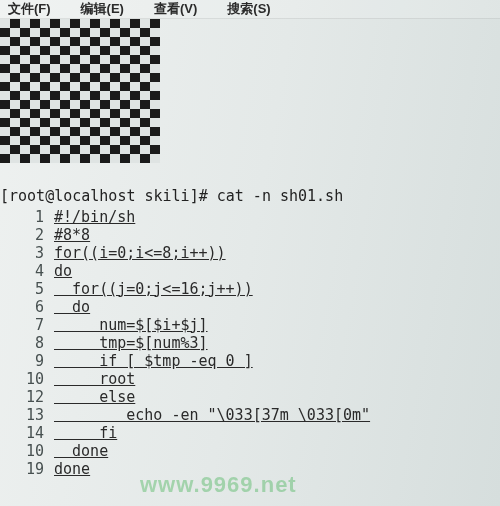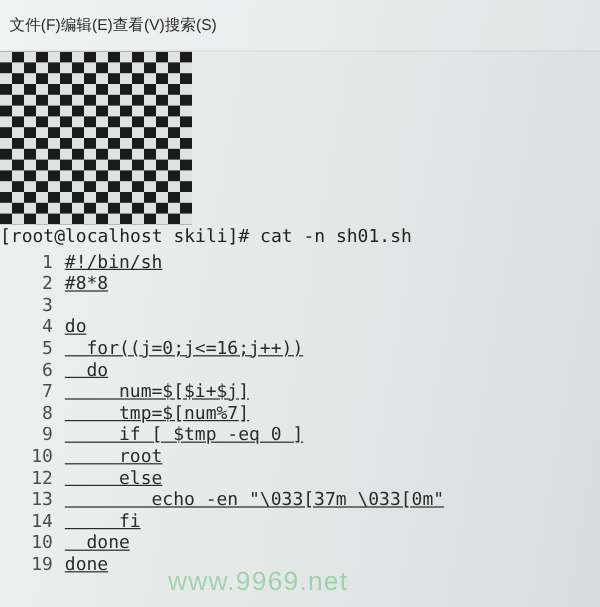--- a/index.html
+++ b/index.html
@@ -7,27 +7,28 @@
     width: 500px;
     height: 506px;
     overflow: hidden;
     font-family: "DejaVu Sans Mono", "Source Code Pro", monospace;
     font-size: 15px;
     background: linear-gradient(100deg, #eef1f0 0%, #e4e9e8 50%, #d6dedd 100%);
     color: #2a2a2a;
   }
   .menubar {
     display: flex;
-    gap: 0;
-    padding: 12px 8px;
+    gap: 30px;
+    padding: 0 8px;
     color: #2b2b2b;
     font-family: sans-serif;
     font-size: 13px;
     background: rgba(255,255,255,0.15);
     border-bottom: 1px solid rgba(0,0,0,0.08);
+    font-weight: bold;
   }
   .menubar .item { white-space: nowrap; }
   .terminal {
     padding: 0;
   }
   .checker {
     width: 160px;
     height: 144px;
     background-image:
       repeating-linear-gradient(90deg, #1b1b1b 0 10px, transparent 10px 20px),
@@ -36,41 +37,42 @@
   }
   
   .checker {
     background:
       repeating-conic-gradient(#1b1b1b 0% 25%, #dfe4e3 0% 50%) 0 0/20px 18px;
   }
   .prompt-line {
     white-space: pre;
     line-height: 1.45;
     color: #222;
+    margin-top: 23px;
   }
   .code-line {
     display: flex;
   }
   .code-line .num {
     display: inline-block;
     width: 54px;
     text-align: right;
     padding-right: 10px;
     color: #475050;
   }
   .code-line .txt {
     white-space: pre;
     text-decoration: underline;
   }
   .watermark {
     position: absolute;
     left: 140px;
     top: 472px;
     font-family: sans-serif;
-    font-weight: 400;
+    font-weight: 700;
     font-size: 22px;
     letter-spacing: 1px;
     color: rgba(40,170,60,0.35);
     pointer-events: none;
   }
 </style>
 </head>
 <body>
 
 <div class="menubar">
@@ -89,40 +91,41 @@
       <div class="code-line">
         <span class="num">1</span>
         <span class="txt">#!/bin/sh</span>
       </div>
       <div class="code-line">
         <span class="num">2</span>
         <span class="txt">#8*8</span>
       </div>
       <div class="code-line">
         <span class="num">3</span>
+        <span class="txt">for((i=0;i&lt;=8;i++))</span>
       </div>
       <div class="code-line">
         <span class="num">4</span>
         <span class="txt">do</span>
       </div>
       <div class="code-line">
         <span class="num">5</span>
         <span class="txt">  for((j=0;j&lt;=16;j++))</span>
       </div>
       <div class="code-line">
         <span class="num">6</span>
         <span class="txt">  do</span>
       </div>
       <div class="code-line">
         <span class="num">7</span>
         <span class="txt">     num=$[$i+$j]</span>
       </div>
       <div class="code-line">
         <span class="num">8</span>
-        <span class="txt">     tmp=$[num%7]</span>
+        <span class="txt">     tmp=$[num%3]</span>
       </div>
       <div class="code-line">
         <span class="num">9</span>
         <span class="txt">     if [ $tmp -eq 0 ]</span>
       </div>
       <div class="code-line">
         <span class="num">10</span>
         <span class="txt">     root</span>
       </div>
       <div class="code-line">

